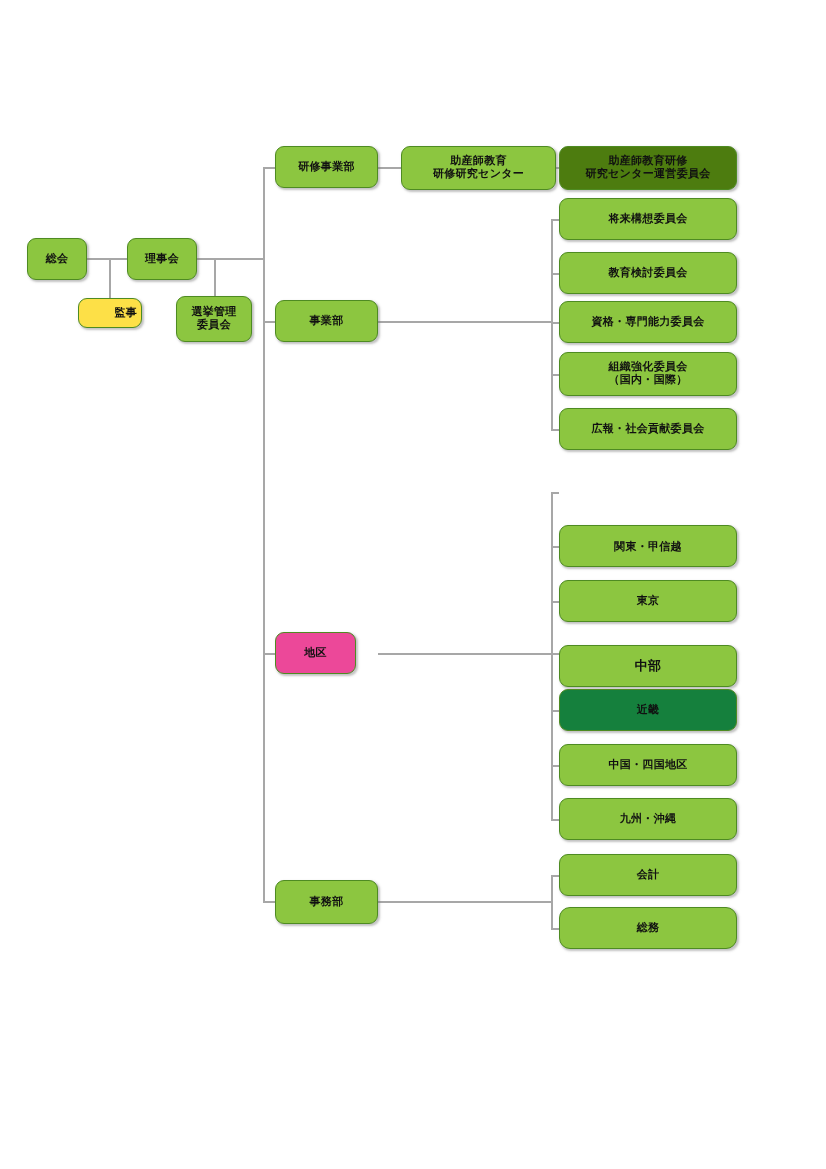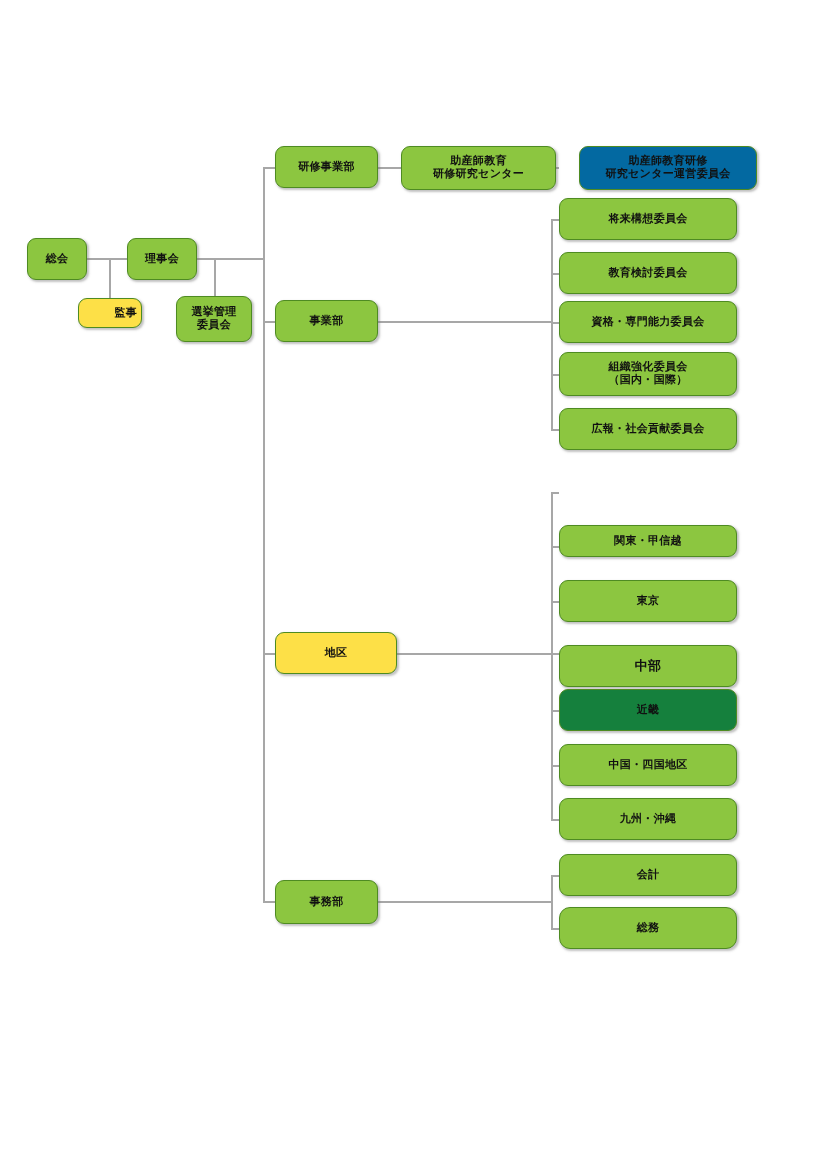--- a/index.html
+++ b/index.html
@@ -95,28 +95,28 @@
       <span class="label">選挙管理
 委員会</span>
     </div>
     <div class="node" style="left: 275px; top: 146px; width: 103px; height: 42px; font-size: 11px; background: rgb(140, 198, 64); border-color: rgb(78, 139, 34); color: rgb(17, 17, 17);">
       <span class="label">研修事業部</span>
     </div>
     <div class="node" style="left: 401px; top: 146px; width: 155px; height: 44px; font-size: 11px; background: rgb(140, 198, 64); border-color: rgb(78, 139, 34); color: rgb(17, 17, 17);">
       <span class="label">助産師教育
 研修研究センター</span>
     </div>
-    <div class="node" style="left: 559px; top: 146px; width: 178px; height: 44px; font-size: 11px; background: #0369a1; border-color: rgb(78, 139, 34); color: rgb(17, 17, 17); margin-left: 20px;">
+    <div class="node" style="left: 559px; top: 146px; width: 178px; height: 44px; font-size: 11px; background: #4d7c0f; border-color: rgb(78, 139, 34); color: rgb(17, 17, 17);">
       <span class="label">助産師教育研修
 研究センター運営委員会</span>
     </div>
     <div class="node" style="left: 275px; top: 300px; width: 103px; height: 42px; font-size: 11px; background: rgb(140, 198, 64); border-color: rgb(78, 139, 34); color: rgb(17, 17, 17);">
       <span class="label">事業部</span>
     </div>
-    <div class="node" style="left: 275px; top: 632px; width: 122px; height: 42px; font-size: 11px; background: #fde047; border-color: rgb(78, 139, 34); color: rgb(17, 17, 17); text-align: center;">
+    <div class="node" style="left: 275px; top: 632px; width: 81px; height: 42px; font-size: 11px; background: #ec4899; border-color: rgb(78, 139, 34); color: rgb(17, 17, 17); text-align: center;">
       <span class="label">地区</span>
     </div>
     <div class="node" style="left: 275px; top: 880px; width: 103px; height: 44px; font-size: 11px; background: rgb(140, 198, 64); border-color: rgb(78, 139, 34); color: rgb(17, 17, 17);">
       <span class="label">事務部</span>
     </div>
     <div class="node" style="left: 559px; top: 198px; width: 178px; height: 42px; font-size: 11px; background: rgb(140, 198, 64); border-color: rgb(78, 139, 34); color: rgb(17, 17, 17); font-family: Liberation Mono, monospace;">
       <span class="label">将来構想委員会</span>
     </div>
     <div class="node" style="left: 559px; top: 252px; width: 178px; height: 42px; font-size: 11px; background: rgb(140, 198, 64); border-color: rgb(78, 139, 34); color: rgb(17, 17, 17);">
       <span class="label">教育検討委員会</span>
@@ -124,21 +124,21 @@
     <div class="node" style="left: 559px; top: 301px; width: 178px; height: 42px; font-size: 11px; background: rgb(140, 198, 64); border-color: rgb(78, 139, 34); color: rgb(17, 17, 17);">
       <span class="label">資格・専門能力委員会</span>
     </div>
     <div class="node" style="left: 559px; top: 352px; width: 178px; height: 44px; font-size: 11px; background: rgb(140, 198, 64); border-color: rgb(78, 139, 34); color: rgb(17, 17, 17);">
       <span class="label">組織強化委員会
 （国内・国際）</span>
     </div>
     <div class="node" style="left: 559px; top: 408px; width: 178px; height: 42px; font-size: 11px; background: rgb(140, 198, 64); border-color: rgb(78, 139, 34); color: rgb(17, 17, 17);">
       <span class="label">広報・社会貢献委員会</span>
     </div>
-    <div class="node" style="left: 559px; top: 525px; width: 178px; height: 32px; font-size: 11px; background: rgb(140, 198, 64); border-color: rgb(78, 139, 34); color: rgb(17, 17, 17);">
+    <div class="node" style="left: 559px; top: 525px; width: 178px; height: 42px; font-size: 11px; background: rgb(140, 198, 64); border-color: rgb(78, 139, 34); color: rgb(17, 17, 17); font-family: Liberation Serif, serif;">
       <span class="label">関東・甲信越</span>
     </div>
     <div class="node" style="left: 559px; top: 580px; width: 178px; height: 42px; font-size: 11px; background: rgb(140, 198, 64); border-color: rgb(78, 139, 34); color: rgb(17, 17, 17);">
       <span class="label">東京</span>
     </div>
     <div class="node" style="left: 559px; top: 632px; width: 178px; height: 42px; font-size: 13px; background: rgb(140, 198, 64); border-color: rgb(78, 139, 34); color: rgb(17, 17, 17); margin-top: 13px;">
       <span class="label">中部</span>
     </div>
     <div class="node" style="left: 559px; top: 689px; width: 178px; height: 42px; font-size: 11px; background: #15803d; border-color: rgb(78, 139, 34); color: rgb(17, 17, 17); text-align: right;">
       <span class="label">近畿</span>

